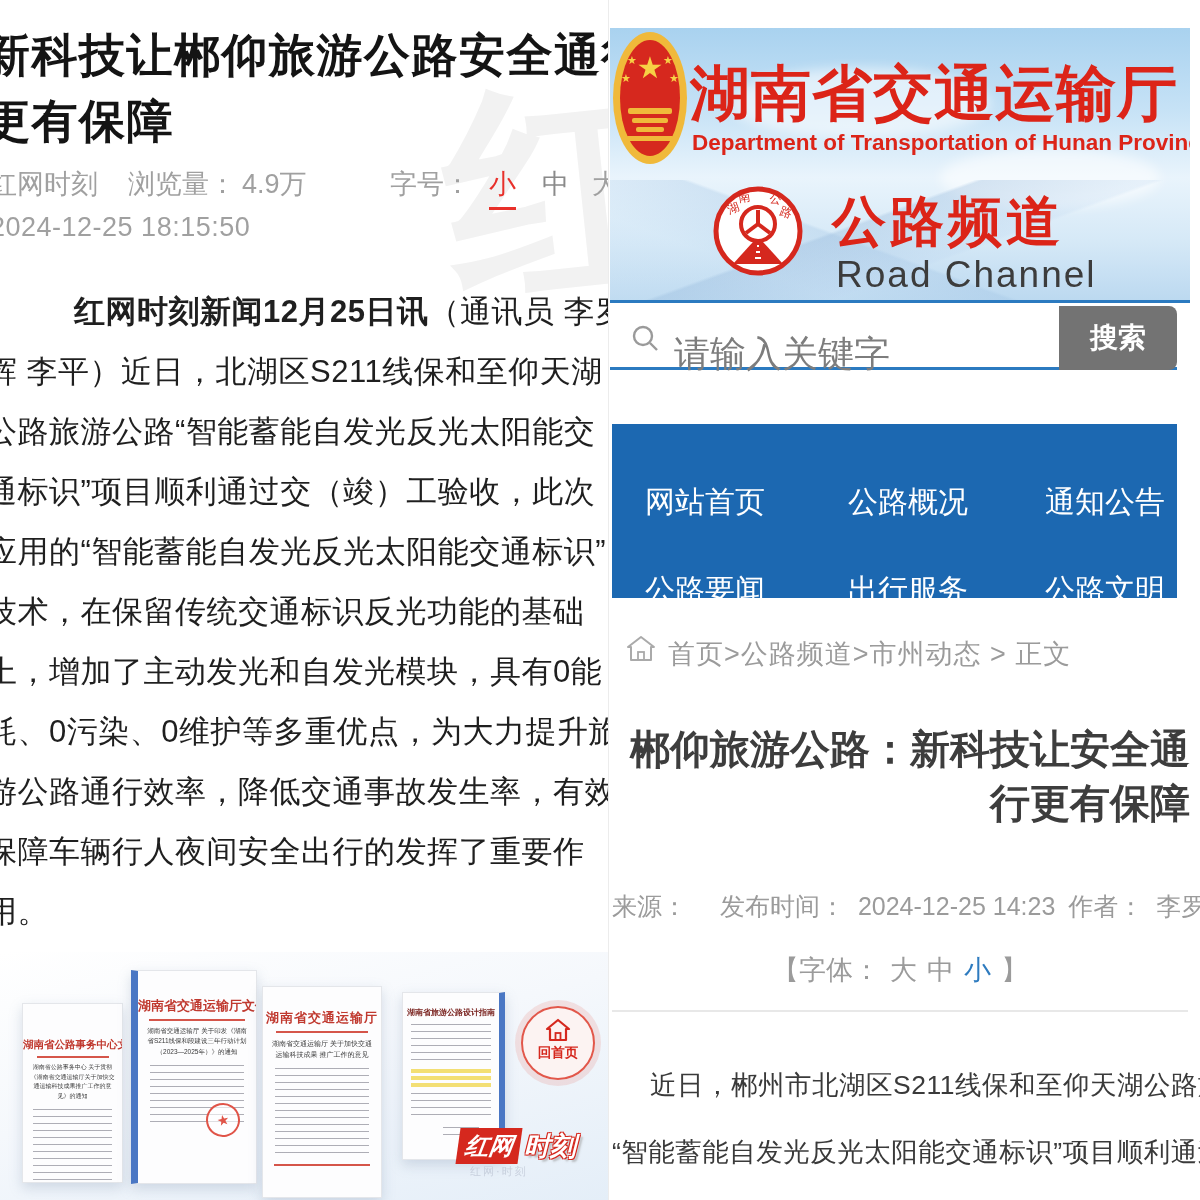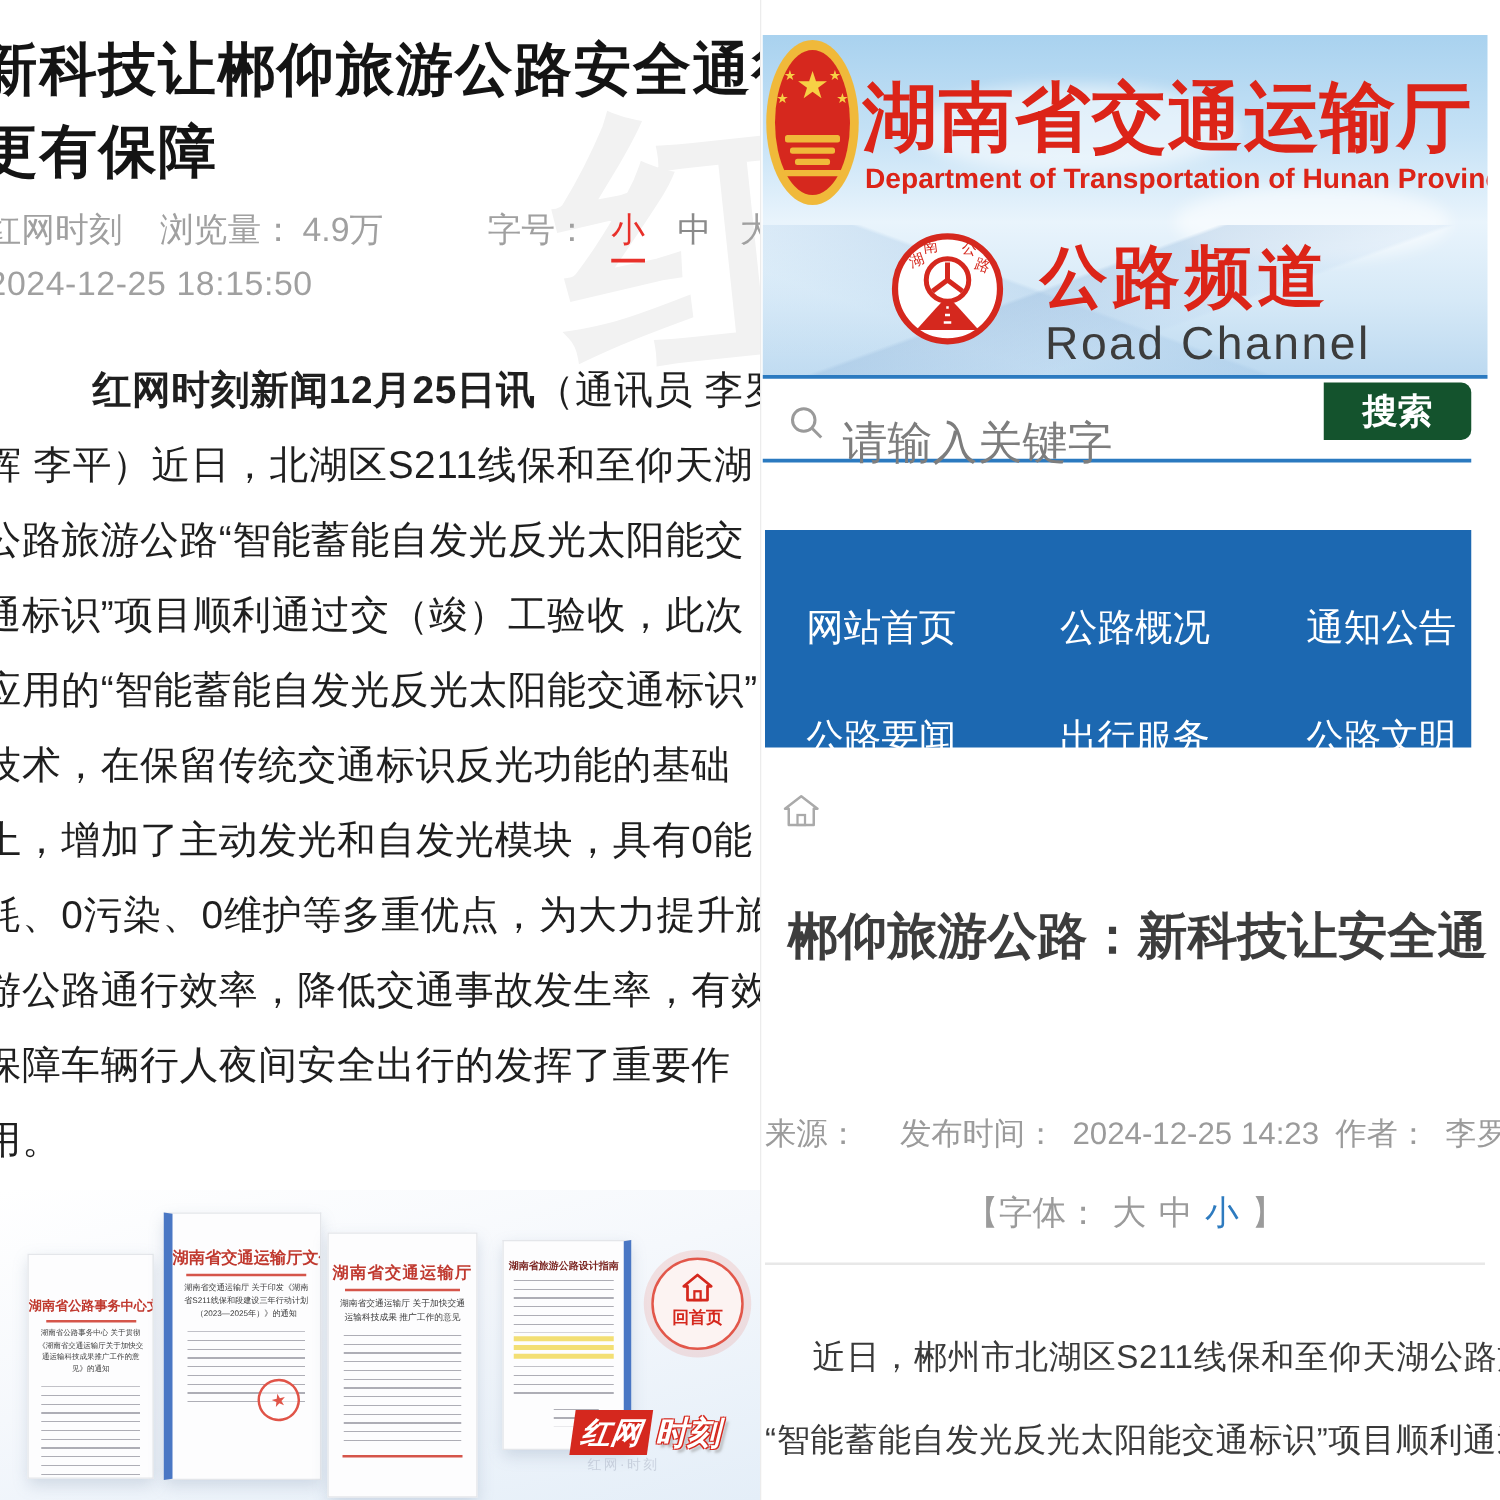--- a/index.html
+++ b/index.html
@@ -67,21 +67,21 @@
   .banner-sub{position:absolute;left:82px;top:102px;font-size:22.5px;font-weight:bold;color:#dc2418;white-space:nowrap;}
   .emblem{position:absolute;left:2px;top:2px;}
   .road-logo{position:absolute;left:103px;top:158px;}
   .channel{position:absolute;left:222px;top:158px;font-size:54px;font-weight:bold;color:#dc2418;letter-spacing:4px;white-space:nowrap;}
   .channel-en{position:absolute;left:226px;top:226px;font-size:37px;color:#3c3c3c;letter-spacing:2px;white-space:nowrap;}
 
   .search-row{position:absolute;left:0;top:306px;width:567px;height:64px;background:#fff;border-bottom:3px solid #2b7ac0;}
   .search-icon{position:absolute;left:20px;top:17px;}
   .search-input{position:absolute;left:62px;top:16px;width:380px;height:64px;border:none;outline:none;font-size:36px;color:#444;background:transparent;}
   .search-input::placeholder{color:#7d7d7d;}
-  .search-btn{position:absolute;right:0;top:0;width:118px;height:46px;background:#14532d;border:none;border-radius:0 8px 8px 0;color:#fff;font-weight:bold;font-size:28px;cursor:pointer;}
+  .search-btn{position:absolute;right:0;top:0;width:118px;height:64px;background:#737373;border:none;border-radius:0 8px 8px 0;color:#fff;font-weight:bold;font-size:28px;cursor:pointer;}
 
   .nav-box{position:absolute;left:2px;top:424px;width:565px;height:174px;background:#1c68b1;}
   .nav-item{position:absolute;color:#fff;font-size:30px;white-space:nowrap;cursor:pointer;margin-top:28px;}
   .nav-0{left:33px;top:30px;} .nav-1{left:236px;top:30px;} .nav-2{left:433px;top:30px;}
   .nav-3{left:33px;top:118px;} .nav-4{left:236px;top:118px;} .nav-5{left:433px;top:118px;}
 
   .breadcrumb{position:absolute;left:0;top:632px;height:40px;width:580px;}
   .bc-icon{position:absolute;left:16px;top:2px;}
   .bc-text{position:absolute;left:58px;top:4px;font-size:27px;color:#9b9b9b;letter-spacing:1px;white-space:nowrap;cursor:pointer;}
 
@@ -256,24 +256,26 @@
       <span class="nav-item nav-5">公路文明</span>
     </div>
 
     <div class="breadcrumb">
       <span class="bc-icon">
         <svg width="30" height="28" viewBox="0 0 30 28">
           <path d="M15 3 L28 13 L25 13 L25 26 L5 26 L5 13 L2 13 Z" fill="none" stroke="#aaaaaa" stroke-width="2" stroke-linejoin="round"></path>
           <rect x="12" y="18" width="6" height="8" fill="none" stroke="#aaaaaa" stroke-width="1.8"></rect>
         </svg>
       </span>
+      <span class="bc-text">首页&gt;公路频道&gt;市州动态 &gt; 正文</span>
     </div>
 
     <div class="art-title">
       <div>郴仰旅游公路：新科技让安全通</div>
+      <div>行更有保障</div>
     </div>
 
     <div class="art-meta">
       <span class="gap">来源：</span>
       <span>发布时间：</span>
       <span>2024-12-25 14:23</span>
       <span>作者：</span>
       <span>李罗辉、李平</span>
     </div>
 

